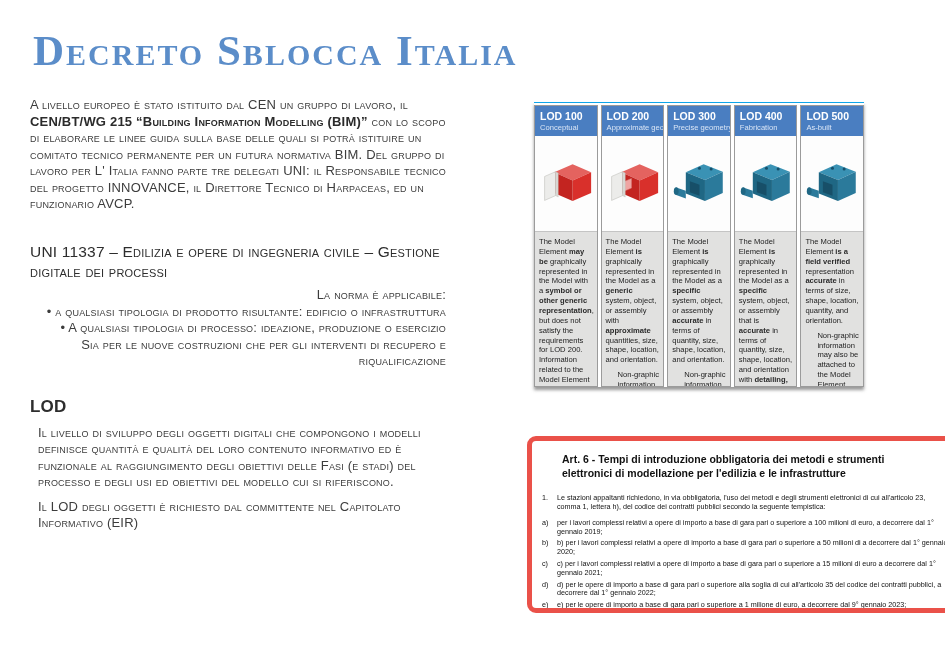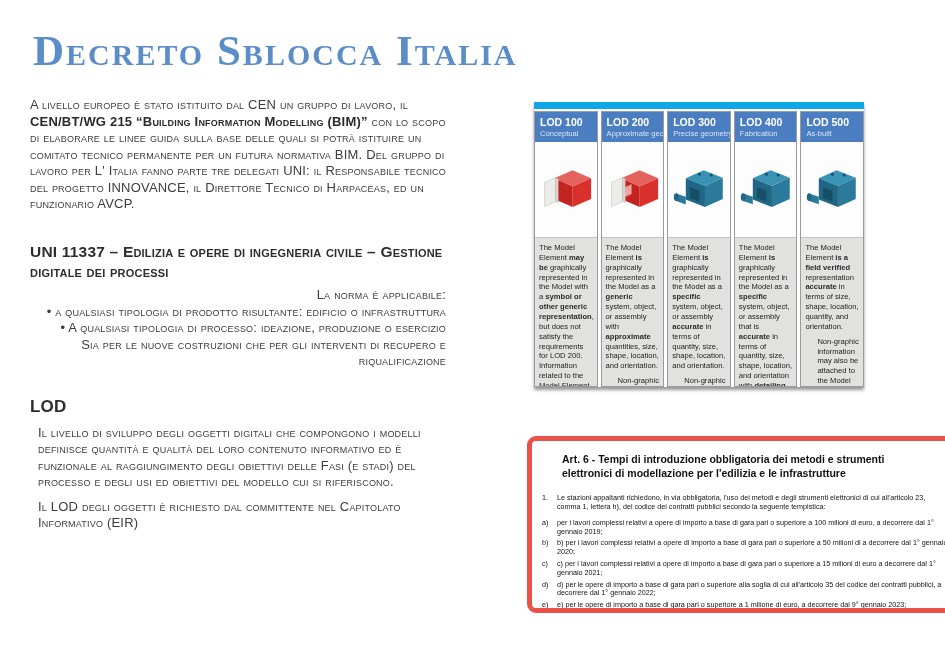--- a/index.html
+++ b/index.html
@@ -10,29 +10,29 @@
   
   .title { position:absolute; left:33px; top:26px; font-family:"Liberation Serif", serif;
     font-variant:small-caps; font-weight:700; font-size:43px; letter-spacing:2px;
     color:var(--title-blue,#5b8dc9); white-space:nowrap; }
 
   
   .left-col { position:absolute; left:30px; top:97px; width:416px; color:#3c3c3c;
     font-variant:small-caps; letter-spacing:.2px; }
   .body-text { font-size:13px; line-height:1.27; }
   .b { font-weight:700; color:#2b2b2b; }
-  .uni-heading { margin-top:29px; font-size:15.5px; font-weight:700; line-height:1.35; color:#2d2d2d; }
+  .uni-heading { margin-top:29px; font-size:15.5px; font-weight:400; line-height:1.35; color:#2d2d2d; }
   .norma-text { margin-top:4px;text-align:right; }
   .lod-heading { margin-top:27px; font-size:17px; font-weight:700; color:#2d2d2d; }
   .lod-text div { margin:8px; }
 
   
   .lod-table { position:absolute; left:534px; top:102px; width:330px; height:285px;
     display:grid; grid-template-columns:repeat(5,1fr); gap:3px; background:#fff;
-    border-top:7px solid #0ea5e9; padding-top:2px;
+    border-top:1px solid #0ea5e9; padding-top:2px;
     box-shadow:0 3px 3px rgba(70,70,70,.55); }
   .lod-col { border:1px solid #9b9b9b; display:flex; flex-direction:column; background:#fff; overflow:hidden; }
   .lod-head { background:var(--table-header-blue,#4a7ec1); color:#fff; padding:4px 5px 3px; height:30px; flex:none; }
   .lod-code { font-weight:700; font-size:10.5px; }
   .lod-sub { font-size:7.6px; color:#d9e5f6; margin-top:1px; white-space:nowrap; }
   .lod-img { height:96px; flex:none; display:flex; align-items:center; justify-content:center;
     background:#fdfdfd; border-bottom:1px solid #c4c4c4; }
   .lod-img svg { width:62px; height:56px; }
   .lod-body { flex:1; background:#e1e1e0; padding:5px 4px 4px; display:flex; flex-direction:column;
     font-size:7.6px; line-height:1.3; color:#1c1c1c; }

